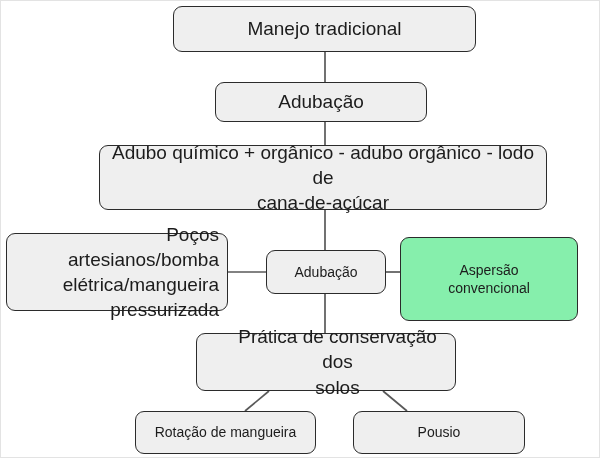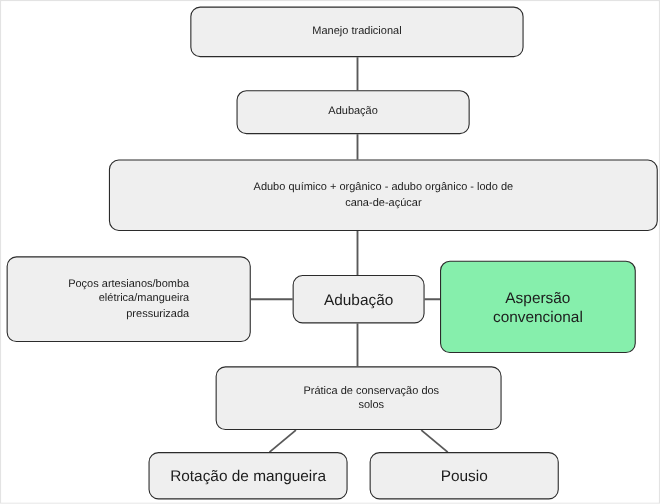--- a/index.html
+++ b/index.html
@@ -29,21 +29,21 @@
     position: absolute;
     box-sizing: border-box;
     background: #efefef;
     border: 1.6px solid #2b2b2b;
     border-radius: 9px;
     display: flex;
     align-items: center;
     justify-content: center;
     text-align: center;
     color: #1c1c1c;
-    font-size: 10px;
+    font-size: 19px;
     line-height: 1.32;
     padding: 2px 8px;
     white-space: pre-line;
   }
   .node.small { font-size: 14px; }
 </style>
 </head>
 <body>
 
 <div id="canvas">
@@ -53,26 +53,26 @@
       <path d="M324,209 L324,249" stroke="#595959" stroke-width="1.7" fill="none"></path>
       <path d="M227,271 L265,271" stroke="#595959" stroke-width="1.7" fill="none"></path>
       <path d="M385,271 L417,271" stroke="#595959" stroke-width="1.7" fill="none"></path>
       <path d="M324,293 L324,332" stroke="#595959" stroke-width="1.7" fill="none"></path>
       <path d="M268,390 L244,410" stroke="#595959" stroke-width="1.7" fill="none"></path>
       <path d="M382,390 L406,410" stroke="#595959" stroke-width="1.7" fill="none"></path>
     </svg>
   <div id="nodes">
       <div class="node" style="left: 172px; top: 5px; width: 303px; height: 46px; background: rgb(239, 239, 239); border-color: rgb(43, 43, 43); color: rgb(28, 28, 28);">Manejo tradicional</div>
       <div class="node" style="left: 214px; top: 81px; width: 212px; height: 40px; background: rgb(239, 239, 239); border-color: rgb(43, 43, 43); color: rgb(28, 28, 28);">Adubação</div>
-      <div class="node" style="left: 98px; top: 144px; width: 499px; height: 65px; background: rgb(239, 239, 239); border-color: rgb(43, 43, 43); color: rgb(28, 28, 28);">Adubo químico + orgânico - adubo orgânico - lodo de
+      <div class="node" style="left: 98px; top: 144px; width: 448px; height: 65px; background: rgb(239, 239, 239); border-color: rgb(43, 43, 43); color: rgb(28, 28, 28);">Adubo químico + orgânico - adubo orgânico - lodo de
 cana-de-açúcar</div>
       <div class="node" style="left: 5px; top: 232px; width: 222px; height: 78px; background: rgb(239, 239, 239); border-color: rgb(43, 43, 43); color: rgb(28, 28, 28); text-align: right;">Poços artesianos/bomba
 elétrica/mangueira
 pressurizada</div>
       <div class="node small" style="left: 265px; top: 249px; width: 120px; height: 44px; background: rgb(239, 239, 239); border-color: rgb(43, 43, 43); color: rgb(28, 28, 28);">Adubação</div>
       <div class="node small" style="left: 399px; top: 236px; width: 178px; height: 84px; background: #86efac; border-color: rgb(43, 43, 43); color: rgb(28, 28, 28);">Aspersão
 convencional</div>
       <div class="node" style="left: 195px; top: 332px; width: 260px; height: 58px; background: rgb(239, 239, 239); border-color: rgb(43, 43, 43); color: rgb(28, 28, 28); padding-left: 31px;">Prática de conservação dos
 solos</div>
       <div class="node small" style="left: 134px; top: 410px; width: 181px; height: 43px; background: rgb(239, 239, 239); border-color: rgb(43, 43, 43); color: rgb(28, 28, 28);">Rotação de mangueira</div>
-      <div class="node small" style="left: 335px; top: 410px; width: 172px; height: 43px; background: rgb(239, 239, 239); border-color: rgb(43, 43, 43); color: rgb(28, 28, 28);">Pousio</div>
+      <div class="node small" style="left: 352px; top: 410px; width: 172px; height: 43px; background: rgb(239, 239, 239); border-color: rgb(43, 43, 43); color: rgb(28, 28, 28);">Pousio</div>
     </div>
 </div>
 
 </body></html>

